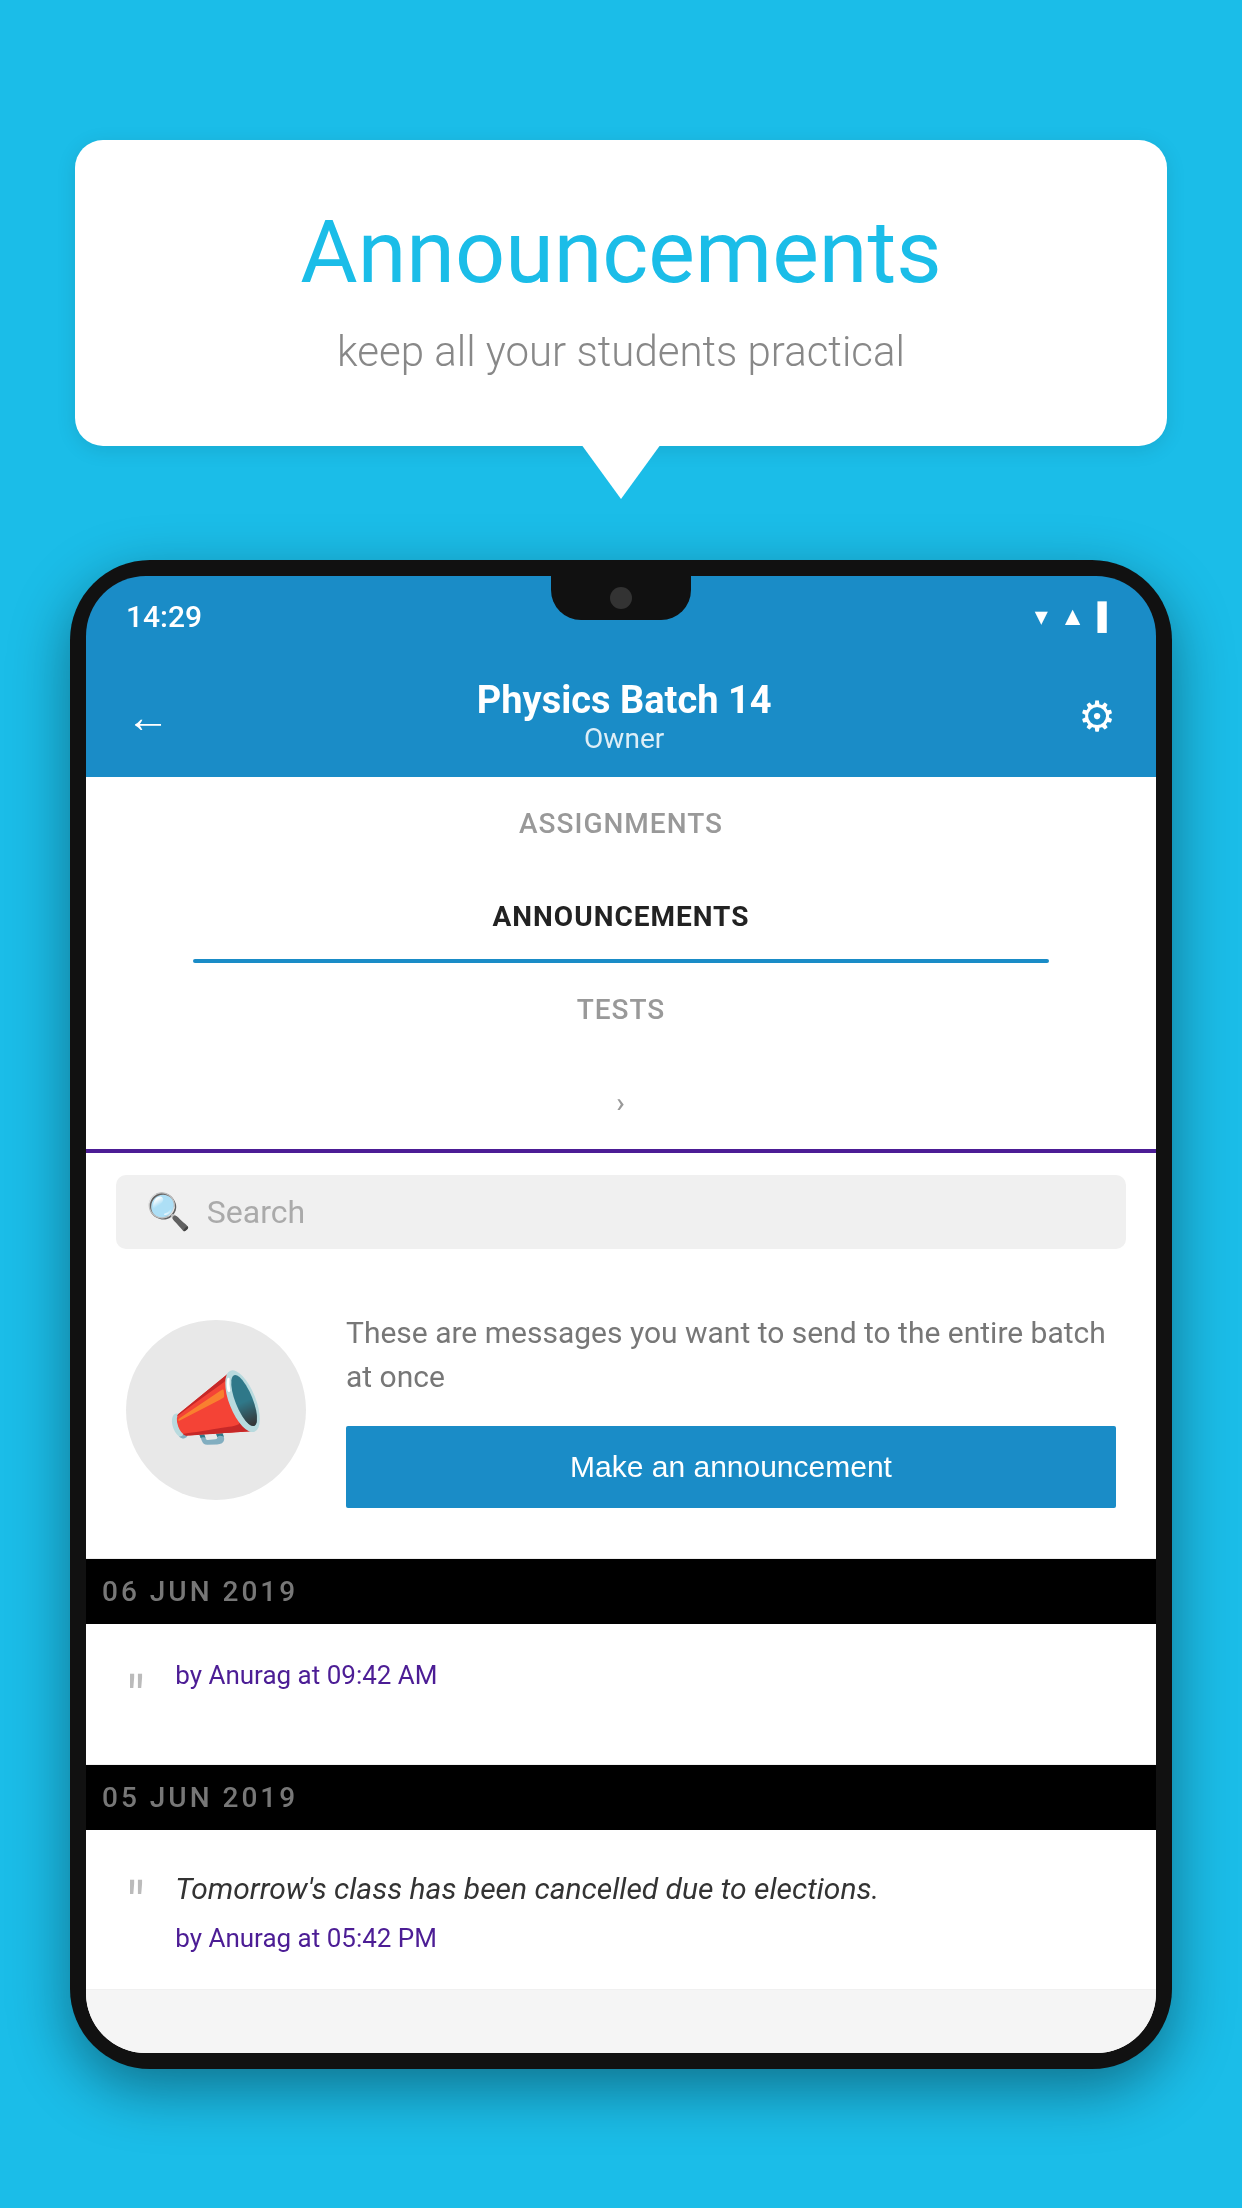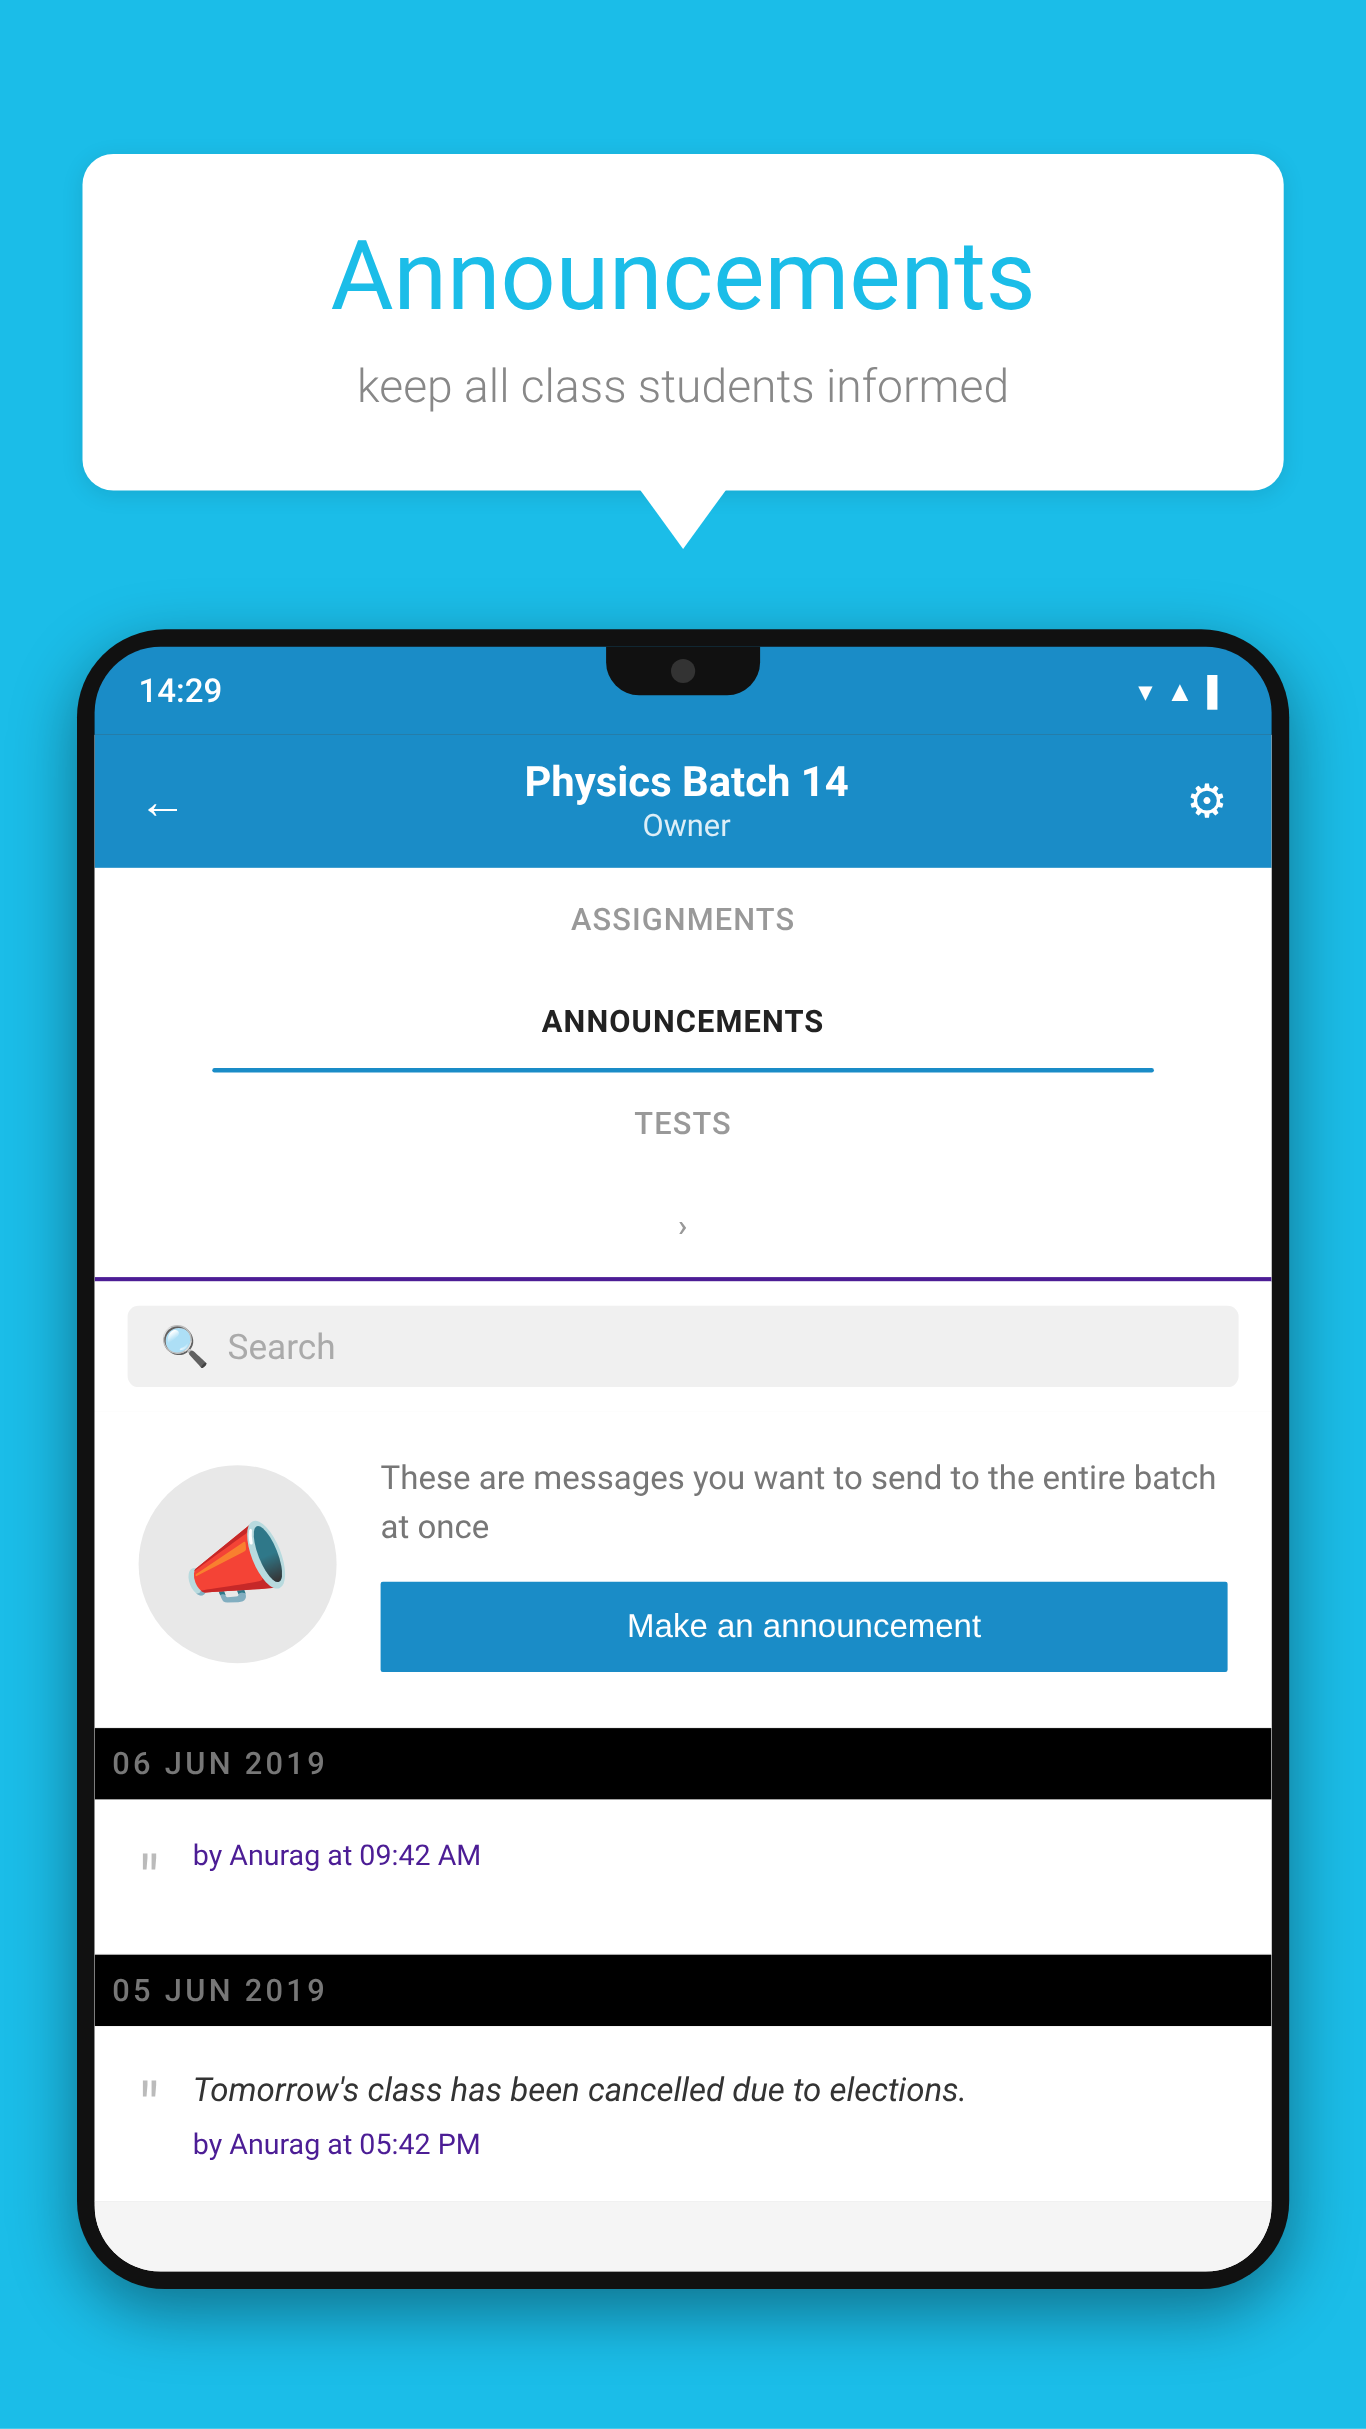--- a/index.html
+++ b/index.html
@@ -51,21 +51,21 @@
 
     .bubble-subtitle {
       color: #888;
       font-size: 42px;
       font-weight: 300;
     }
 
     
     .phone-wrapper {
       position: absolute;
-      top: 572px;
+      top: 560px;
       left: 70px;
       right: 70px;
     }
 
     .phone {
       background: #111;
       border-radius: 80px;
       padding: 16px;
       box-shadow: 0 20px 60px rgba(0,0,0,0.4);
       position: relative;
@@ -329,21 +329,21 @@
       overflow: hidden;
       border-radius: 0 0 60px 60px;
     }
   </style>
 </head>
 <body>
 
 <div class="speech-bubble-wrapper">
   <div class="speech-bubble">
     <div class="bubble-title">Announcements</div>
-    <div class="bubble-subtitle">keep all class students informed</div>
+    <div class="bubble-subtitle">keep all your students practical</div>
   </div>
   <div class="speech-bubble-tail"></div>
 </div>
 
 <div class="phone-wrapper">
   <div class="phone">
 
     <div class="phone-top-bar">
       <span class="status-time">14:29</span>
       <div class="notch">

